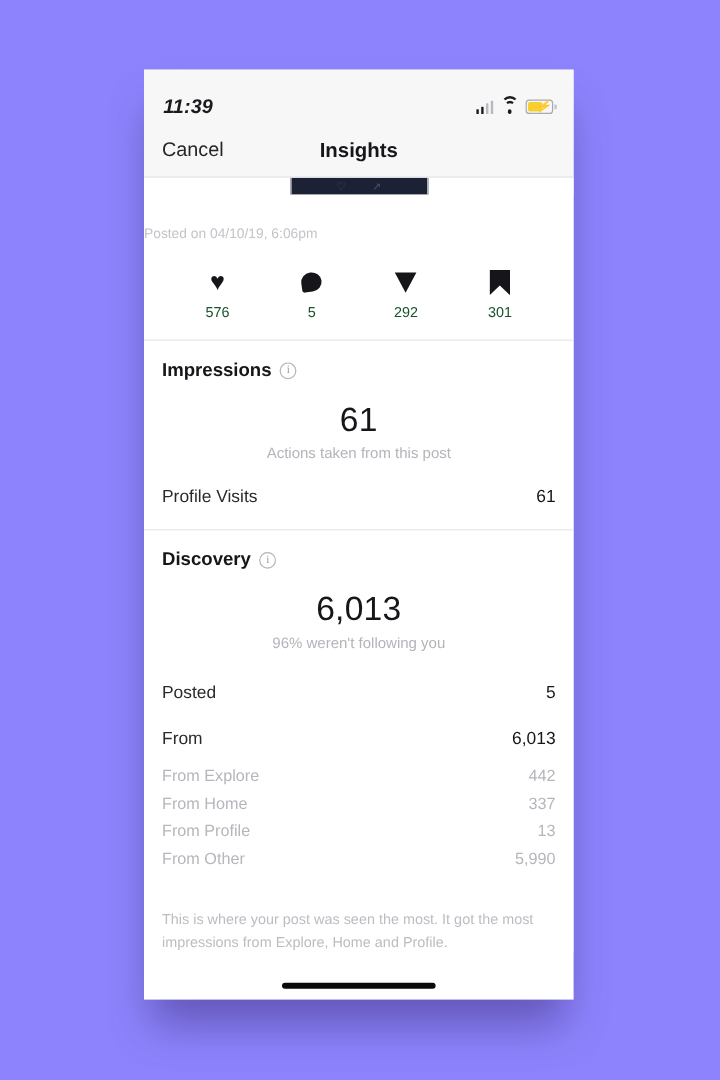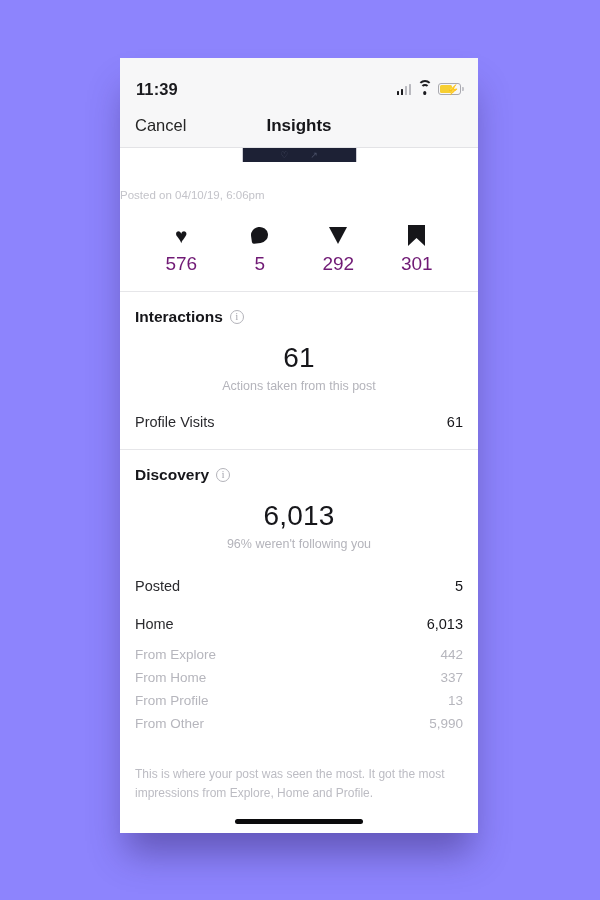--- a/index.html
+++ b/index.html
@@ -23,20 +23,21 @@
     box-shadow:0 26px 34px -6px rgba(40,25,90,0.42);
   }
 
   
   .statusbar {
     height:46px;
     background:#f7f7f8;
     display:flex; align-items:center;
     padding:16px 17px 0 16px;
     position:relative;
+    font-style:italic;
   }
   .status-time {
     font-size:16.5px; font-weight:bold;
     color:#1b1b1f; letter-spacing:0.1px;
   }
   .status-right {
     margin-left:auto;
     display:flex; align-items:center; gap:6px;
   }
   .signal { display:flex; align-items:flex-end; gap:1.5px; height:11px; }
@@ -131,21 +132,21 @@
     display:flex;
     padding:22px 22px 16px;
   }
   .stat { flex:1; text-align:center; }
   .stat .glyph {
     height:24px;
     display:flex; align-items:center; justify-content:center;
     margin-bottom:6px;
   }
   .stat .num {
-    font-size:19px; color:#701a75;
+    font-size:12px; color:#14532d;
   }
   .ico-heart { font-size:21px; line-height:21px; color:#16161a; }
   .ico-comment {
     width:17px; height:16px; background:#16161a;
     border-radius:50% 50% 50% 2px;
     transform:rotate(-8deg);
   }
   .ico-send { color:#16161a; }
   .ico-save { color:#16161a; }
 
@@ -285,21 +286,21 @@
           </svg>
         </div>
         <div class="num">301</div>
       </div>
     </div>
 
     <div class="divider"></div>
 
     <div class="section">
       <div class="sec-head">
-        <div class="sec-title">Interactions</div>
+        <div class="sec-title">Impressions</div>
         <div class="info-icon">i</div>
       </div>
       <div class="hero">
         <div class="hero-num">61</div>
         <div class="hero-sub">Actions taken from this post</div>
       </div>
       <div class="rows">
         <div class="row">
           <span class="label">Profile Visits</span>
           <span class="value">61</span>
@@ -320,21 +321,21 @@
           <div>96% weren't following you</div>
         </div>
       </div>
 
       <div class="rows">
         <div class="row spaced">
           <span class="label">Posted</span>
           <span class="value">5</span>
         </div>
         <div class="row spaced">
-          <span class="label">Home</span>
+          <span class="label">From</span>
           <span class="value">6,013</span>
         </div>
         <div class="row sub">
           <span class="label">From Explore</span>
           <span class="value">442</span>
         </div>
         <div class="row sub">
           <span class="label">From Home</span>
           <span class="value">337</span>
         </div>

